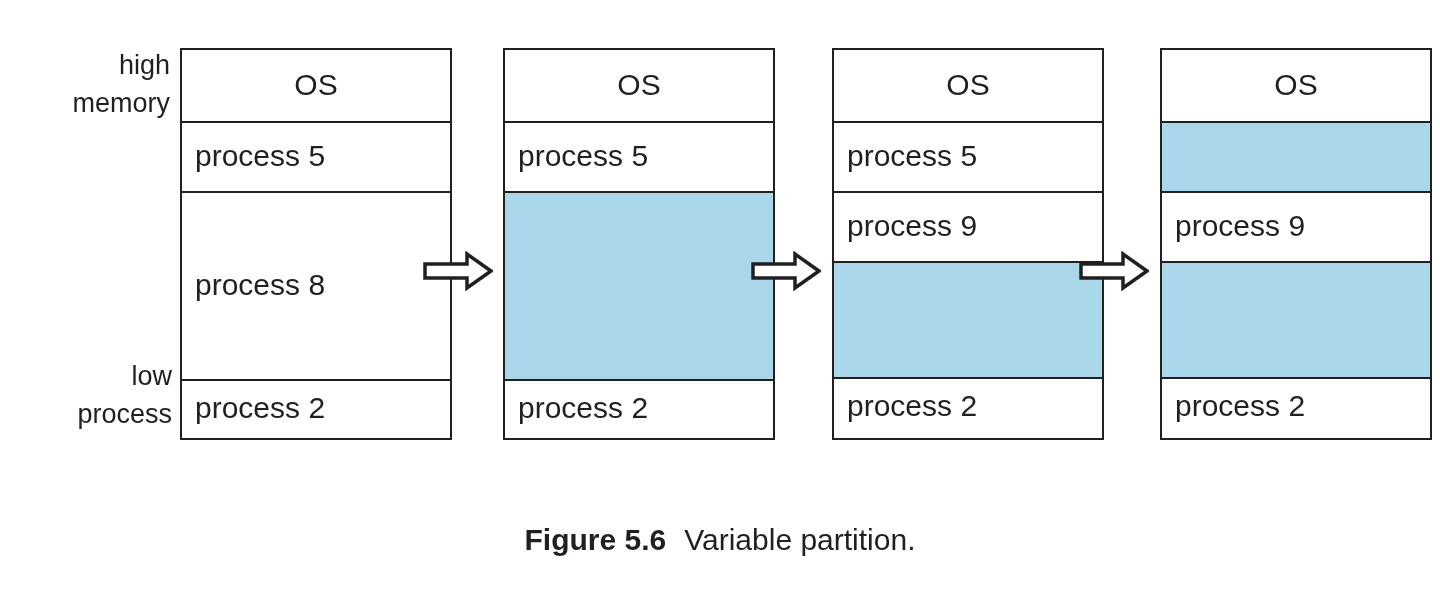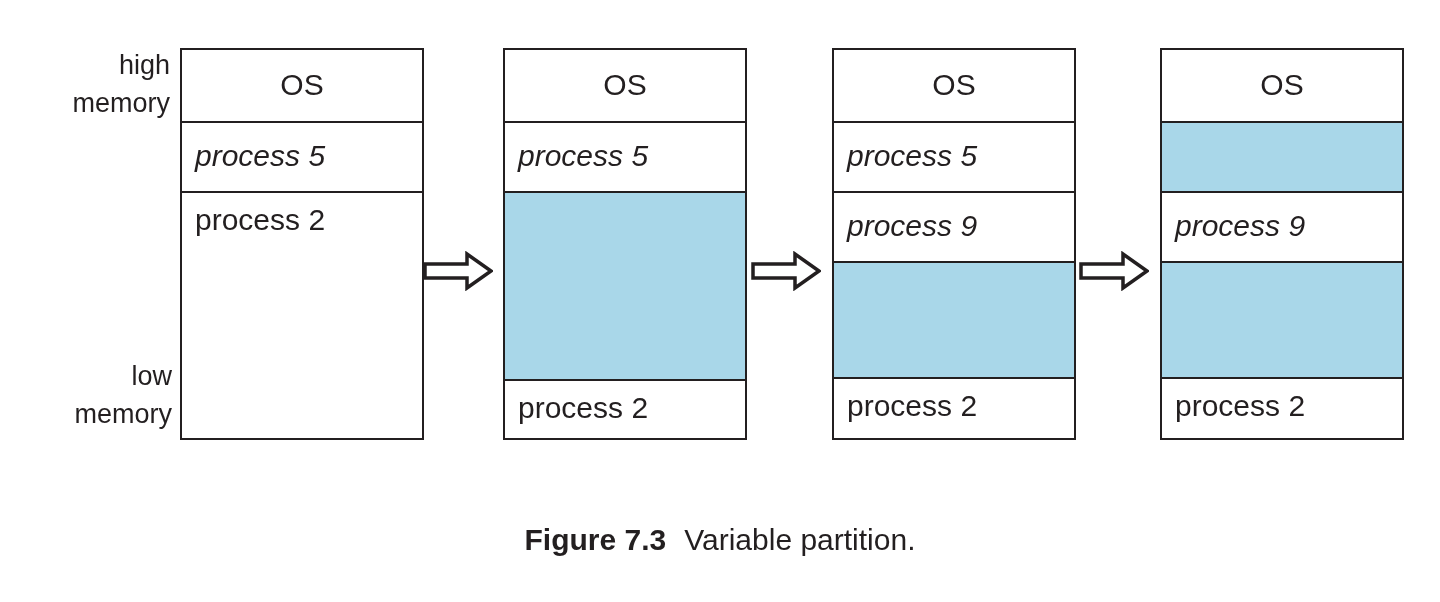--- a/index.html
+++ b/index.html
@@ -34,21 +34,21 @@
     color: #231f20;
     white-space: pre-line;
   }
   #label-high { left: 20px; top: 46px; }
   #label-low  { left: 22px; top: 357px; }
 
   
   .memory-column {
     position: absolute;
     top: 48px;
-    width: 244px;
+    width: 272px;
     height: 392px;
     box-sizing: border-box;
     border: 2.5px solid #231f20;
     background: #ffffff;
     display: flex;
     flex-direction: column;
   }
   #column-1 { left: 180px; }
   #column-2 { left: 503px; }
   #column-3 { left: 832px; }
@@ -84,21 +84,21 @@
   .memory-block.align-left .block-label {
     padding-left: 13px;
     padding-bottom: 2px;
   }
   .memory-block.free {
     background: #a9d7e9;
   }
 
   
   .h-os    { height: 73px; }
-  .h-row   { height: 70px; font-style: italic; }
+  .h-row   { height: 70px; }
   .h-tall  { height: 188px; }
   .h-mid   { height: 116px; }
   .h-bot   { height: 55px; }
 
   
   .arrow {
     position: absolute;
     top: 251px;
     width: 70px;
     height: 40px;
@@ -128,28 +128,31 @@
 </style>
 </head>
 <body>
 
 <div id="figure-root">
 
   <div class="side-label" id="label-high">high
 memory</div>
 
   <div class="side-label" id="label-low">low
-memory</div>
+process</div>
 
   <div class="memory-column" id="column-1">
       <div class="memory-block h-os align-center">
         <span class="block-label">OS</span>
       </div>
       <div class="memory-block h-row align-left">
         <span class="block-label">process 5</span>
+      </div>
+      <div class="memory-block h-tall align-left">
+        <span class="block-label">process 8</span>
       </div>
       <div class="memory-block h-bot align-left">
         <span class="block-label">process 2</span>
       </div>
     </div>
   <div class="memory-column" id="column-2">
       <div class="memory-block h-os align-center">
         <span class="block-label">OS</span>
       </div>
       <div class="memory-block h-row align-left">
@@ -209,16 +212,16 @@
     </svg>
   </div>
 
   <div class="arrow" id="arrow-3">
     <svg viewBox="0 0 70 40" xmlns="http://www.w3.org/2000/svg">
       <path d="M2 13 L44 13 L44 3 L68 20 L44 37 L44 27 L2 27 Z" fill="#ffffff" stroke="#231f20" stroke-width="3.5" stroke-linejoin="miter"></path>
     </svg>
   </div>
 
   <div id="figure-caption">
-    <span class="caption-number">Figure 7.3</span><span class="caption-gap"></span><span class="caption-title">Variable partition.</span>
+    <span class="caption-number">Figure 5.6</span><span class="caption-gap"></span><span class="caption-title">Variable partition.</span>
   </div>
 
 </div>
 
 </body></html>

